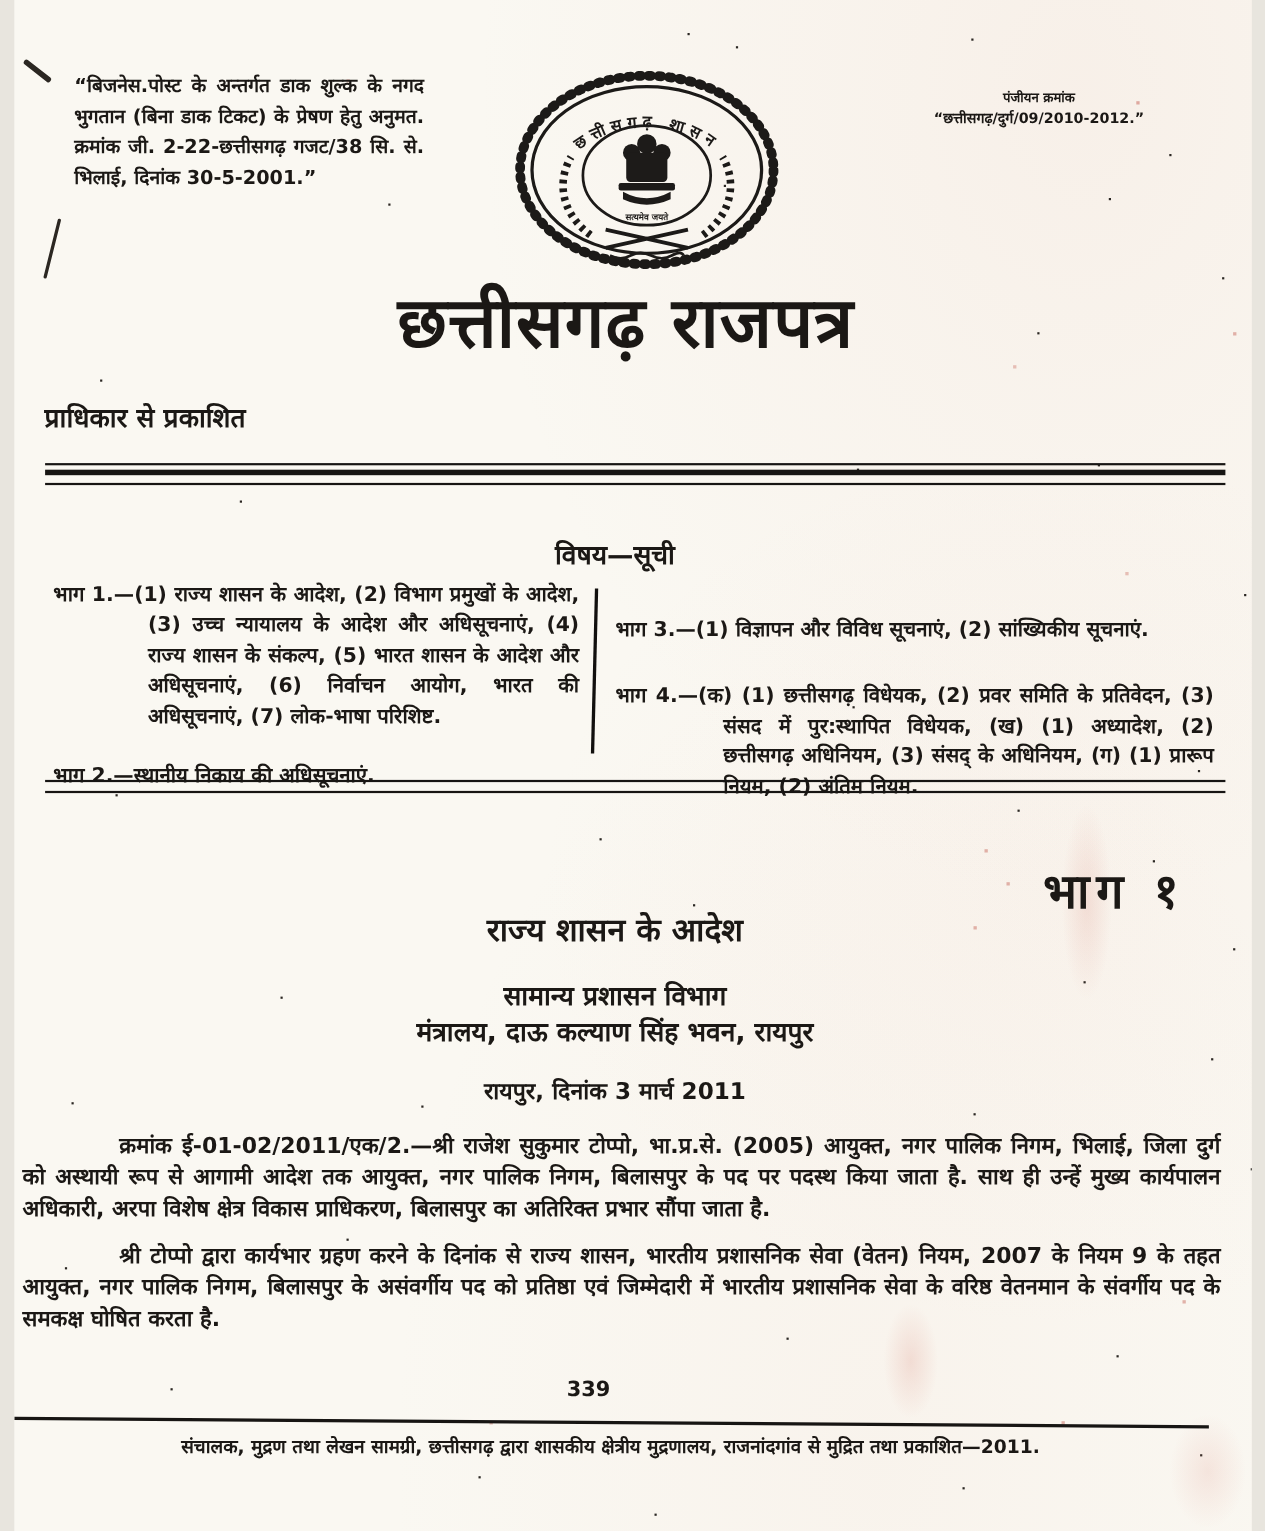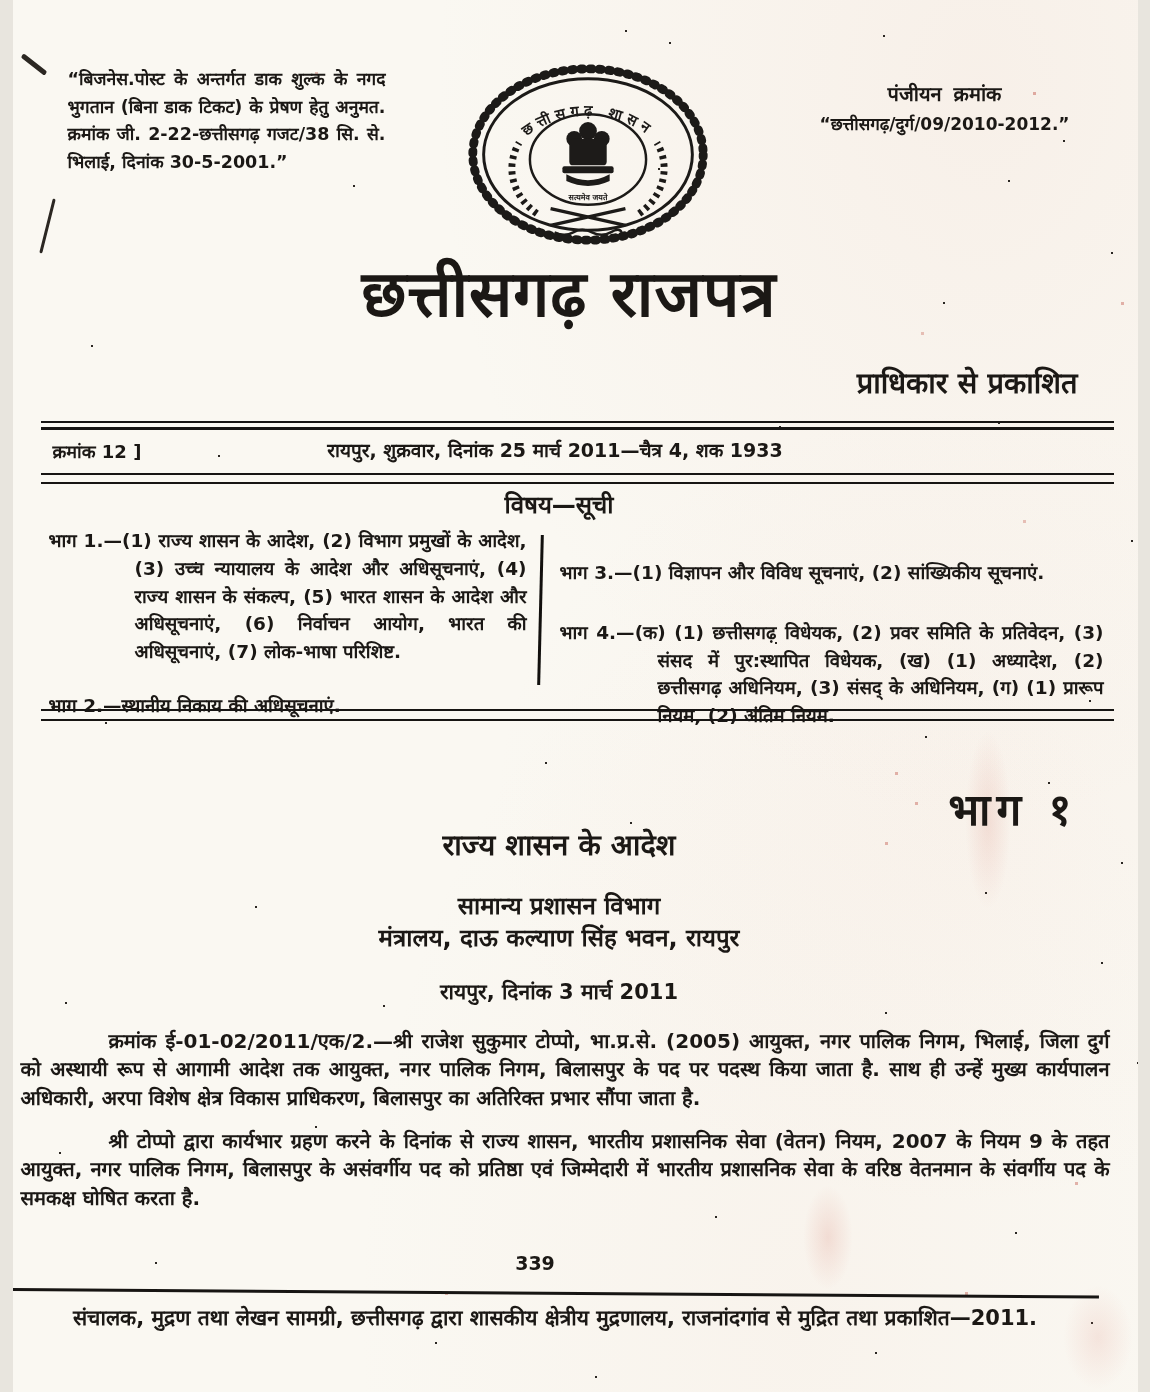--- a/index.html
+++ b/index.html
@@ -41,25 +41,25 @@
   .smudge{position:absolute;pointer-events:none;border-radius:50%;}
   .s1{left:952px;top:730px;width:46px;height:180px;background:radial-gradient(ellipse at center, rgba(214,125,110,.18), transparent 70%);}
   .s2{left:790px;top:1185px;width:50px;height:105px;background:radial-gradient(ellipse at center, rgba(214,125,110,.20), transparent 70%);}
   .s3{left:1050px;top:1285px;width:70px;height:105px;background:radial-gradient(ellipse at center, rgba(218,132,118,.16), transparent 70%);}
   .pen-mark{position:absolute;background:#2b2722;border-radius:2px;}
   .pm1{left:6px;top:62px;width:30px;height:5px;transform:rotate(38deg);}
   .pm2{left:33px;top:198px;width:3px;height:56px;transform:rotate(14deg);}
   
   .postal-note{left:55px;top:66px;width:318px;font-size:17.5px;line-height:1.58;font-weight:600;text-align:justify;}
   .registration{left:792px;top:80px;width:280px;text-align:center;font-weight:600;line-height:1.55;}
-  .reg-label{font-size:20px;font-family:Liberation Mono, monospace;}
-  .reg-number{font-size:17px;}
+  .reg-label{font-size:12px;}
+  .reg-number{font-size:13px;}
   .emblem{left:447px;top:58px;width:256px;height:200px;}
   .title{left:28px;right:40px;top:258px;margin:0;text-align:center;font-size:64px;line-height:1.15;font-weight:700;letter-spacing:1px;}
-  .subtitle{left:28px;right:60px;top:362px;text-align:right;font-size:29px;font-weight:700;}
+  .subtitle{left:28px;right:60px;top:362px;text-align:left;font-size:24px;font-weight:700;}
   
   .issue-bar{left:28px;right:24px;top:421px;}
   .hr{height:2px;background:#171513;}
   .hr.t3{height:3px;margin-top:4px;}
   .hr.gap7{margin-top:7px;}
   .issue-row{position:relative;height:36px;padding-top:7px;}
   .issue-no{position:absolute;left:12px;top:9px;font-size:18px;font-weight:700;}
   .issue-date{display:block;text-align:center;font-size:19px;font-weight:700;transform:translateX(-22px);}
   
   .toc-heading{left:28px;right:60px;top:487px;text-align:center;font-size:24px;font-weight:700;}
@@ -81,21 +81,21 @@
   .section-title{top:824px;font-size:29px;font-weight:700;}
   .dept{top:888px;font-size:24px;font-weight:700;}
   .dept2{top:920px;font-size:24px;font-weight:700;}
   .place-date{top:977px;font-size:21px;font-weight:700;}
   .body-para{left:8px;right:28px;margin:0;font-size:20px;font-weight:600;line-height:1.42;text-align:justify;text-indent:88px;}
   .p1{top:1027px;}
   .p2{top:1127px;}
   
   .page-number{left:0;width:1045px;top:1252px;text-align:center;font-size:19px;font-weight:700;}
   .footer-rule{left:0;top:1288px;width:1086px;height:2.5px;background:#171513;transform:rotate(.4deg);transform-origin:left center;}
-  .imprint{left:20px;width:1045px;top:1303px;text-align:center;font-size:21px;font-weight:600;}
+  .imprint{left:20px;width:1045px;top:1303px;text-align:center;font-size:17px;font-weight:600;}
 </style>
 </head>
 <body>
 
 <div class="page">
 
   <div class="speckles black"></div>
   <div class="speckles pink"></div>
   <div class="smudge s1"></div>
   <div class="smudge s2"></div>
@@ -138,24 +138,20 @@
       <text x="130" y="144" font-size="8" font-weight="bold" text-anchor="middle" fill="#1d1b19">सत्यमेव जयते</text>
     </svg>
   </div>
 
   <h1 class="abs title">छत्तीसगढ़ राजपत्र</h1>
   <div class="abs subtitle">प्राधिकार से प्रकाशित</div>
 
   <div class="abs issue-bar">
     <div class="hr"></div>
     <div class="hr t3"></div>
-    <div class="issue-row">
-      <span class="issue-no">क्रमांक 12 ]</span>
-      <span class="issue-date">रायपुर, शुक्रवार, दिनांक 25 मार्च 2011—चैत्र 4, शक 1933</span>
-    </div>
     <div class="hr"></div>
     <div class="hr gap7"></div>
   </div>
 
   <div class="abs toc-heading">विषय—सूची</div>
 
   <div class="abs toc">
     <div class="toc-col left">
       <p class="toc-item"><span class="toc-label">भाग 1.—</span><span>(1) राज्य शासन के आदेश, (2) विभाग प्रमुखों के आदेश, (3) उच्च न्यायालय के आदेश और अधिसूचनाएं, (4) राज्य शासन के संकल्प, (5) भारत शासन के आदेश और अधिसूचनाएं, (6) निर्वाचन आयोग, भारत की अधिसूचनाएं, (7) लोक-भाषा परिशिष्ट.</span></p>
       <p class="toc-item mt1"><span class="toc-label">भाग 2.—</span><span>स्थानीय निकाय की अधिसूचनाएं.</span></p>

